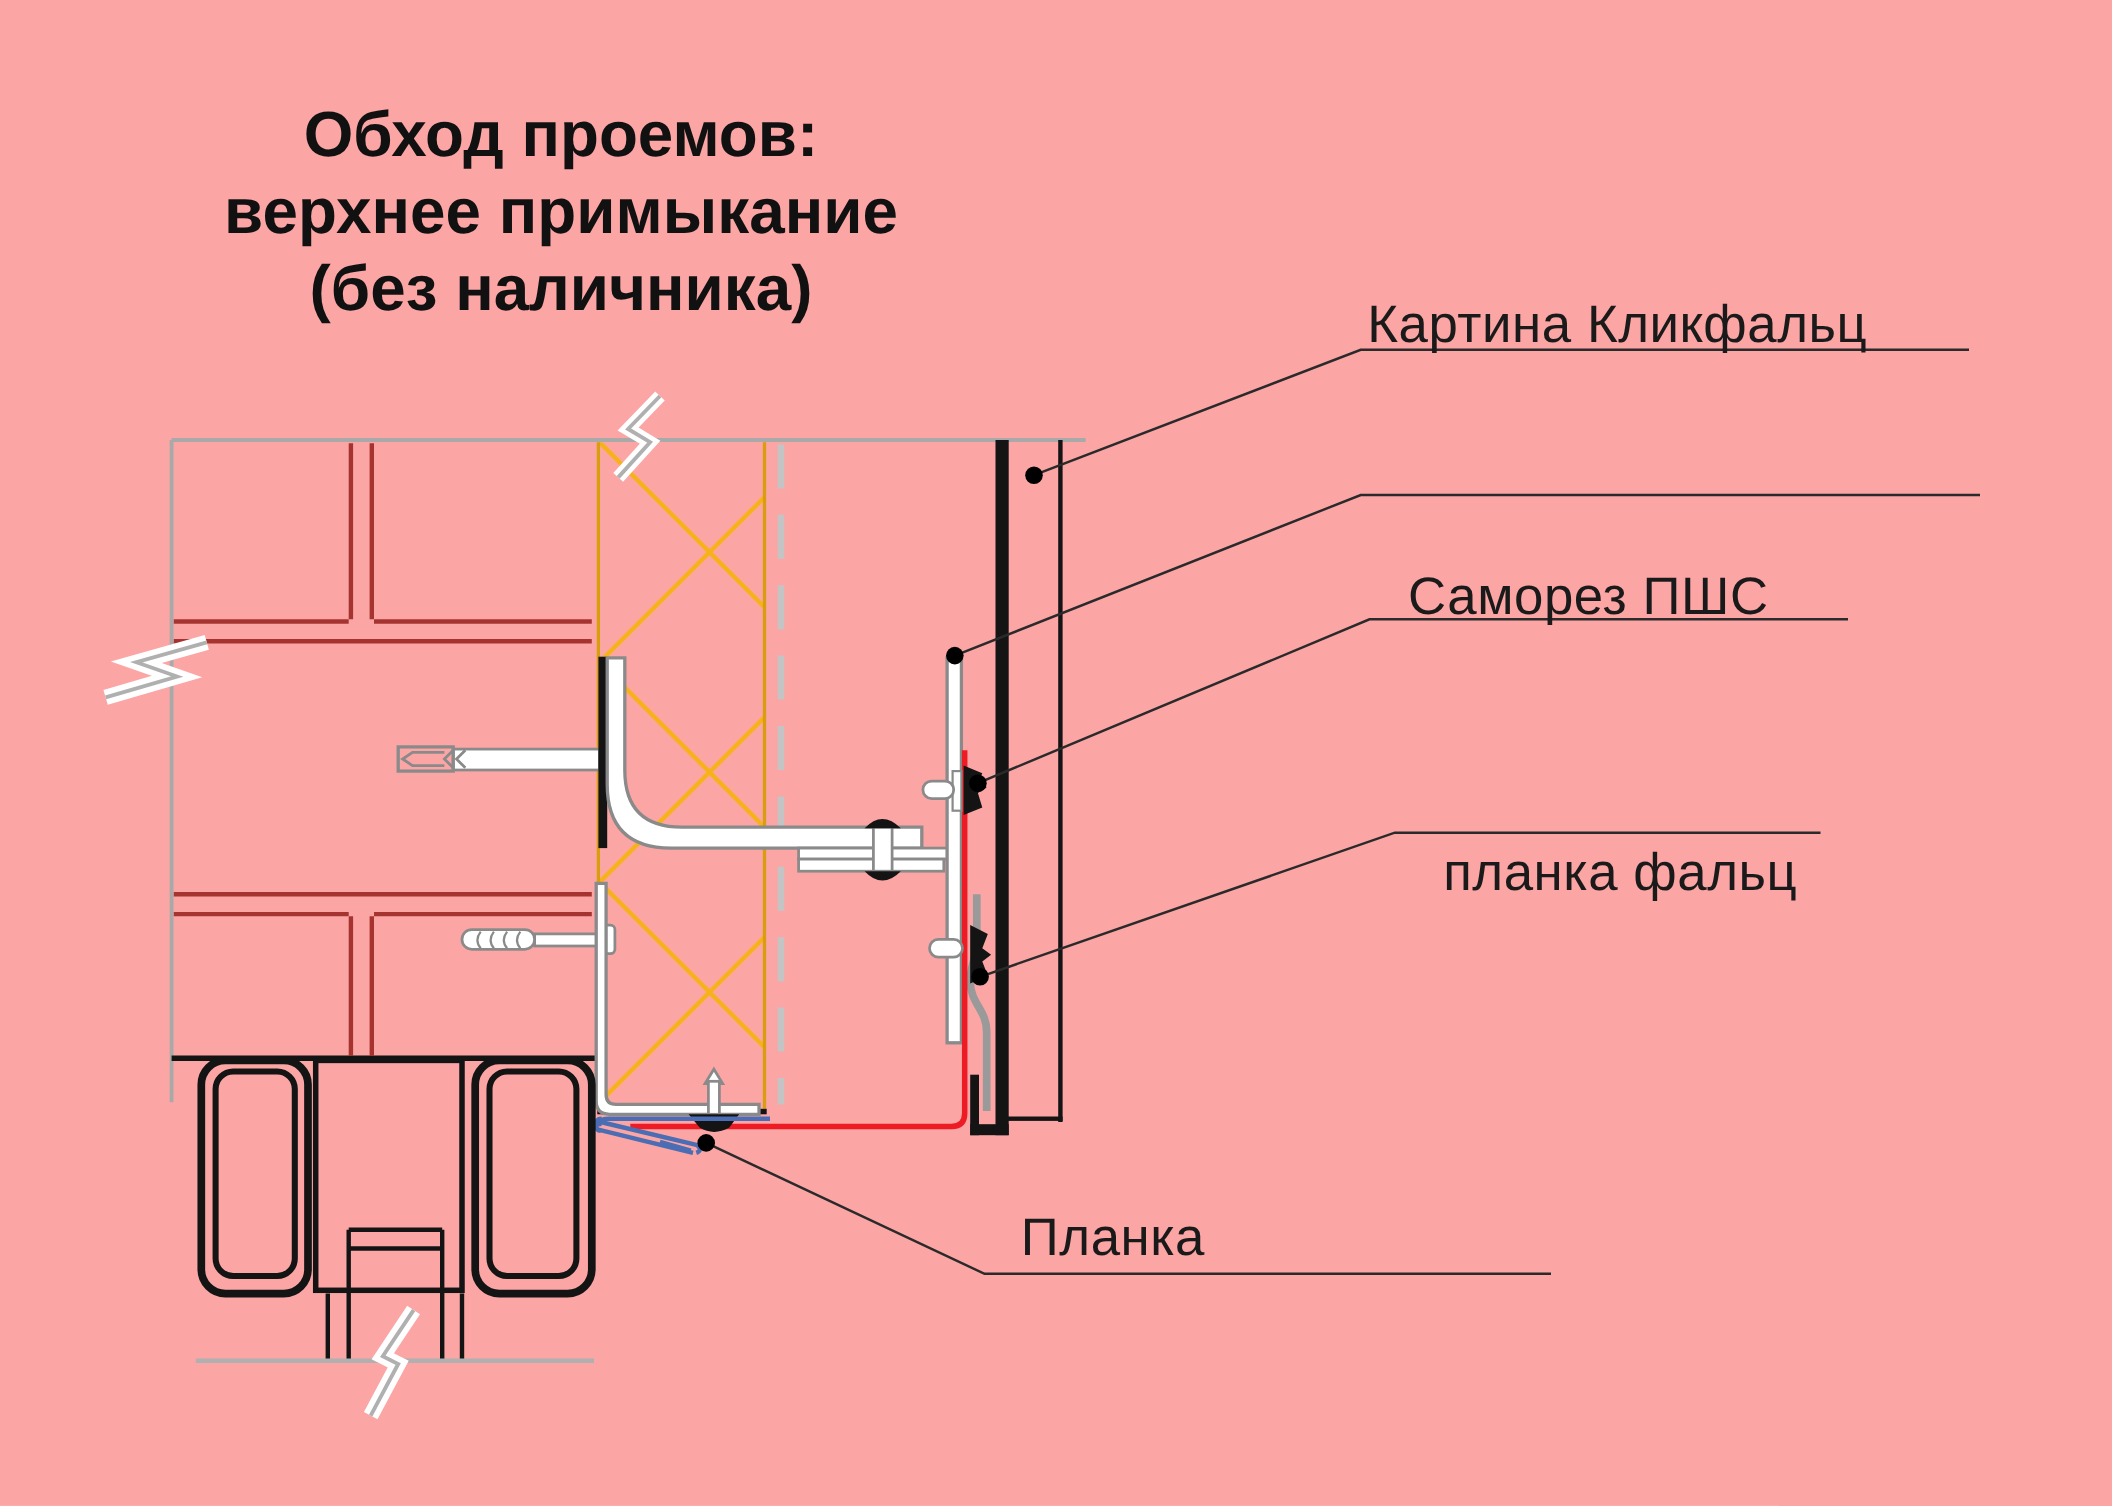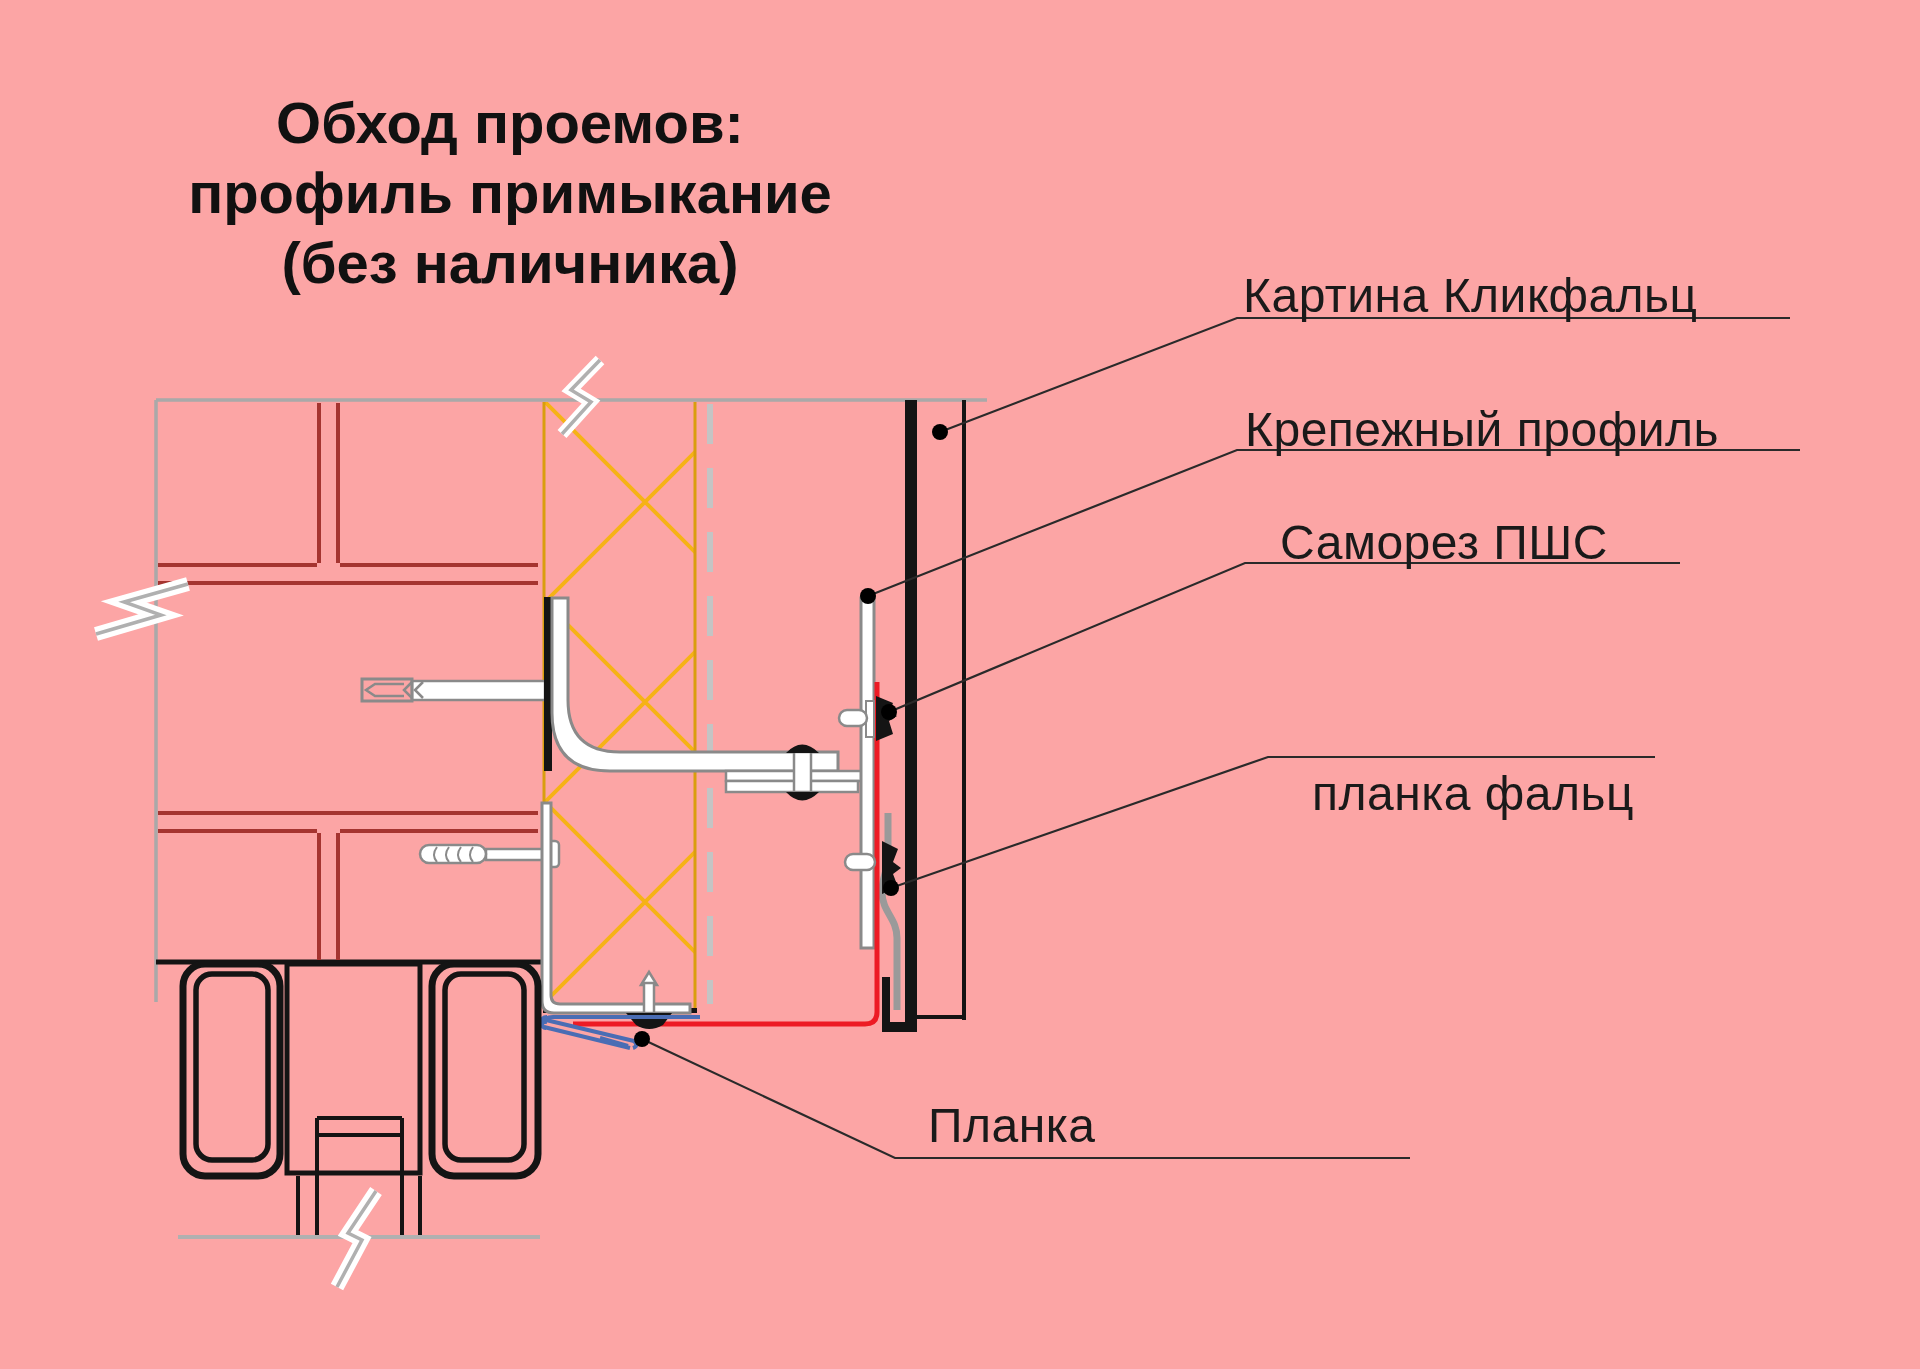--- a/index.html
+++ b/index.html
@@ -173,23 +173,22 @@
       <circle cx="940" cy="432" r="8"></circle>
       <circle cx="868" cy="596" r="8"></circle>
       <circle cx="889" cy="712" r="8"></circle>
       <circle cx="891" cy="888" r="8"></circle>
       <circle cx="642" cy="1039" r="8"></circle>
     </g>
   </svg>
 
   <div class="title-block">
     <div>Обход проемов:</div>
-    <div>профиль примыкание</div>
+    <div>верхнее примыкание</div>
     <div>(без наличника)</div>
   </div>
 
   <div class="callout" style="left:1243px;top:268px">Картина Кликфальц</div>
-  <div class="callout" style="left:1245px;top:402px">Крепежный профиль</div>
   <div class="callout" style="left:1280px;top:515px">Саморез ПШС</div>
   <div class="callout" style="left:1312px;top:766px">планка фальц</div>
   <div class="callout" style="left:928px;top:1098px">Планка</div>
 
 </div>
 
 </body></html>

